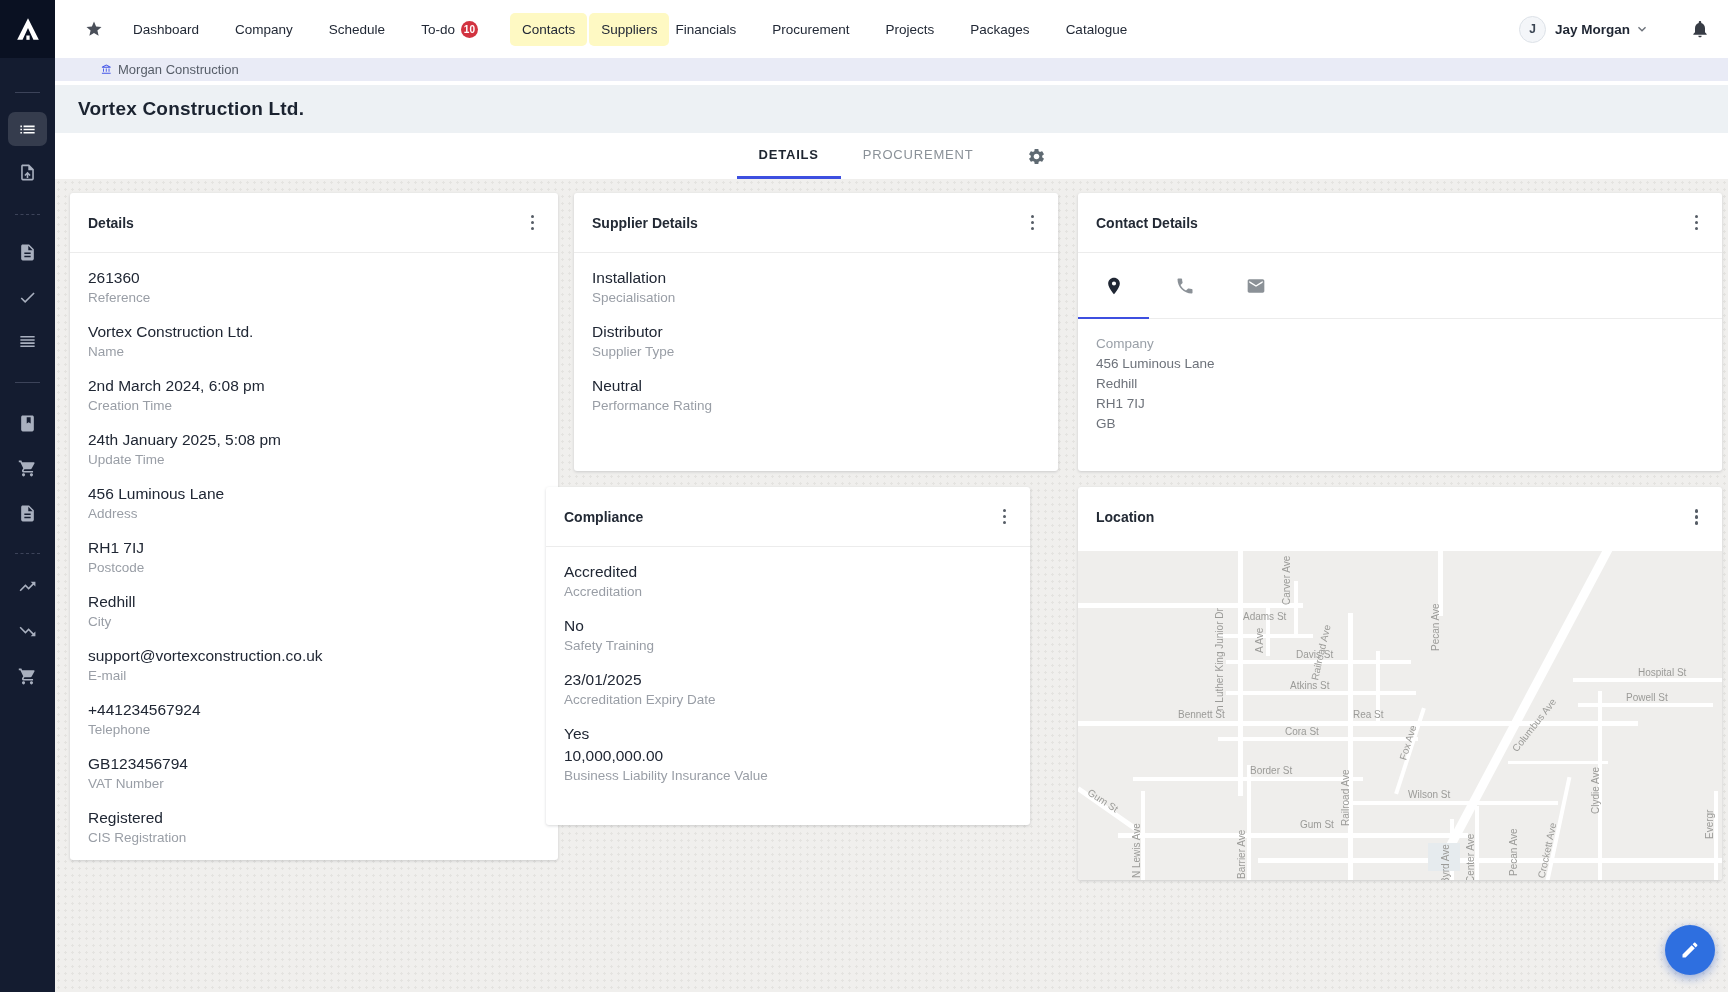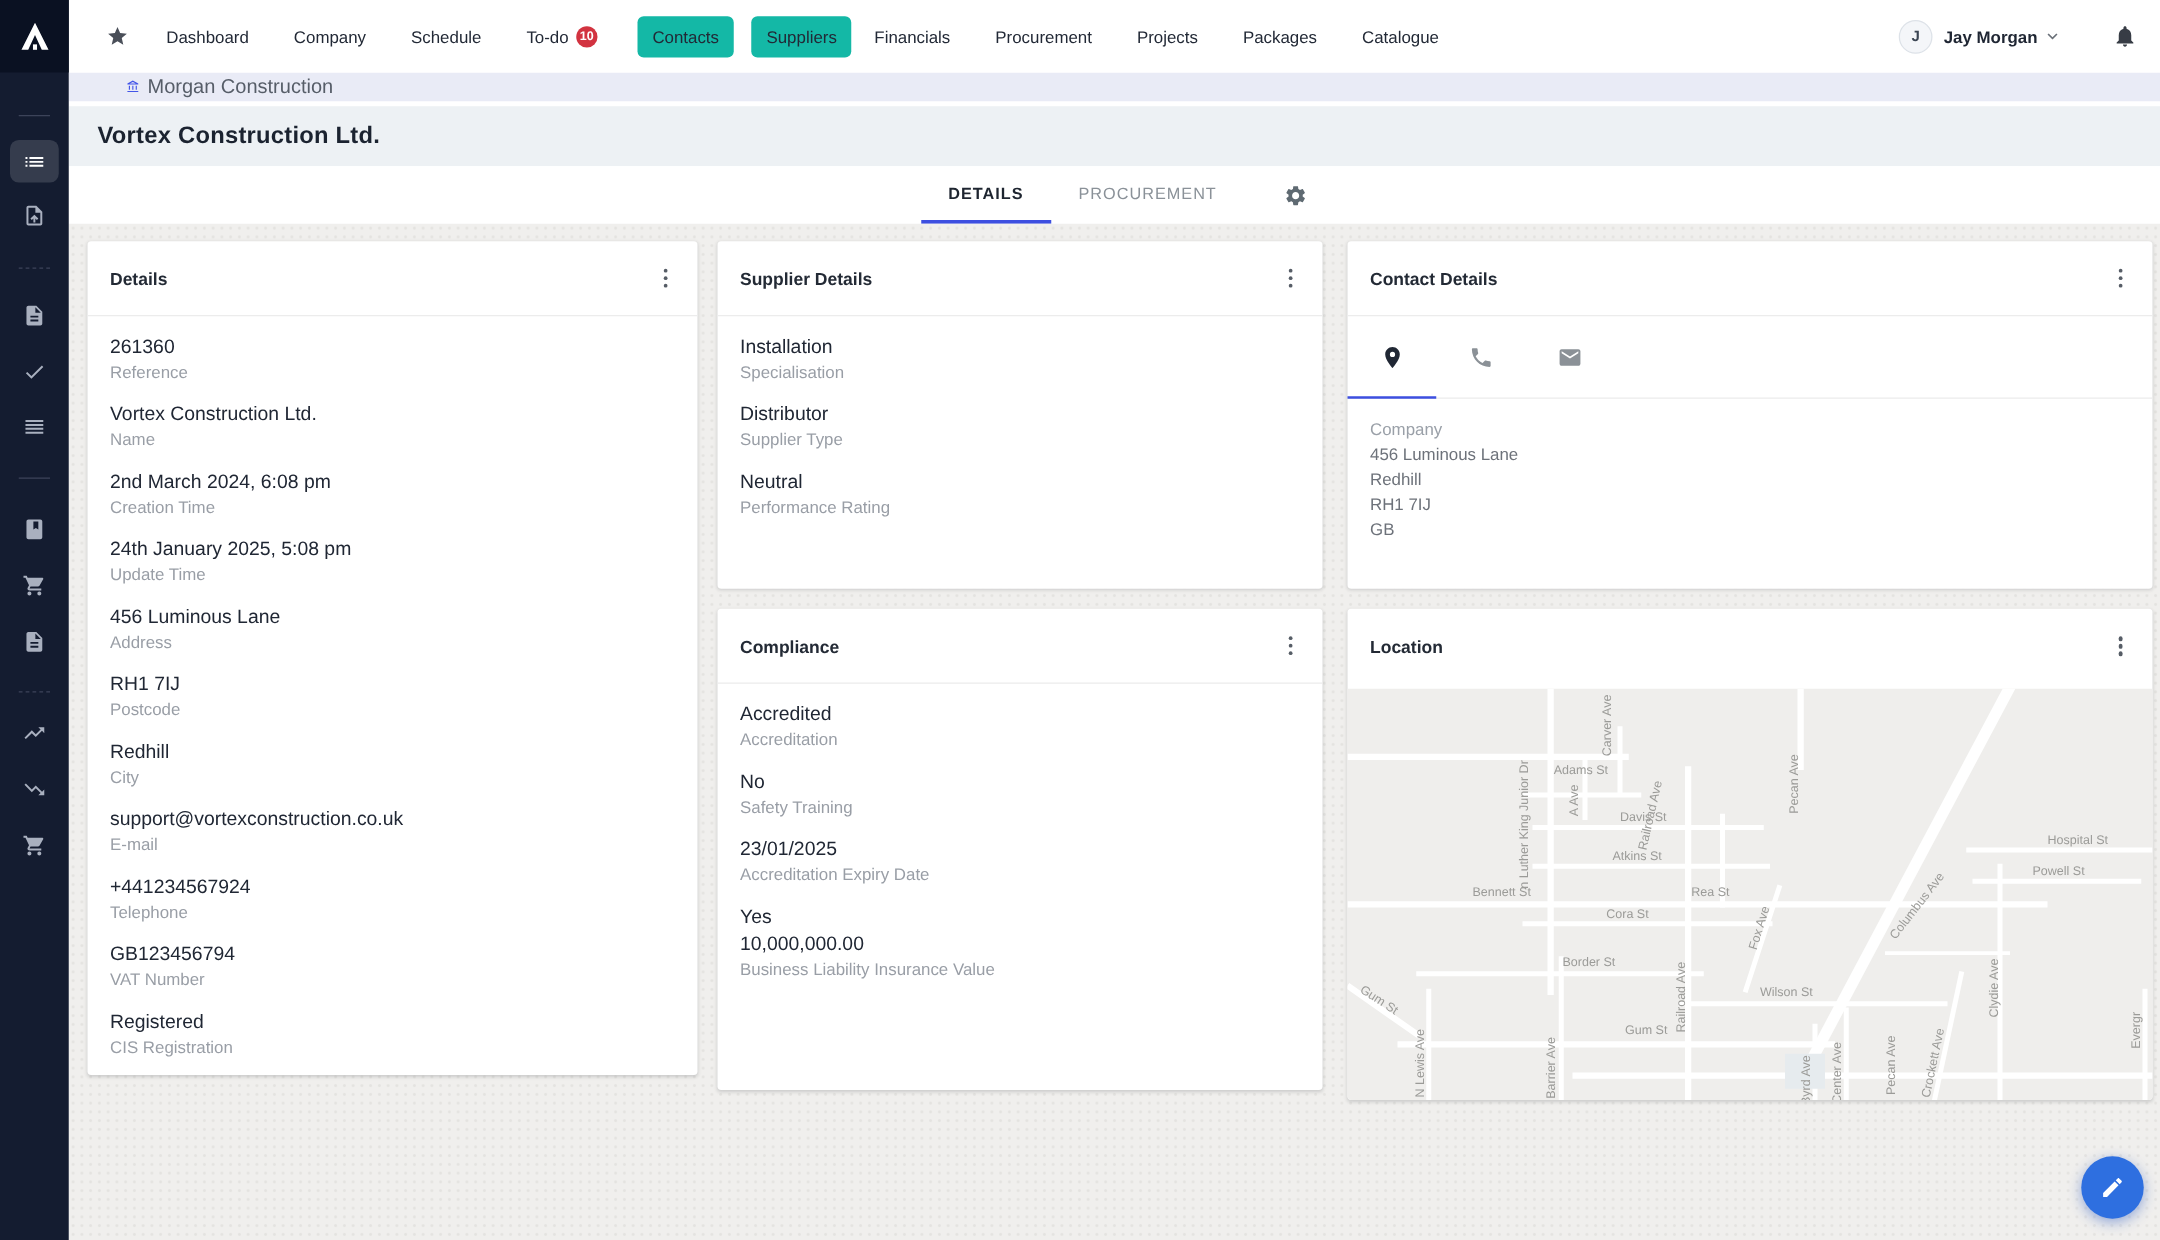--- a/index.html
+++ b/index.html
@@ -14,32 +14,32 @@
   .sb-item.active { color:#fff; }
   .sb-item.active::before { content:""; position:absolute; left:8px; right:8px; top:5px; bottom:5px; background:rgba(255,255,255,.14); border-radius:7px; }
   .sb-item.active svg { position:relative; }
   .sb-div { position:absolute; left:15px; width:25px; border-top:1px solid #3c4359; }
   .sb-div.dashed { border-top:1px dashed #3c4359; }
 
   
   #topbar { position:absolute; left:55px; top:0; right:0; height:58px; background:#fff; display:flex; align-items:center; padding:0 18px 0 30px; z-index:20; }
   #star { margin-right:26px; color:#4a4f59; display:flex; cursor:pointer; }
   .nav-item { font-size:13.5px; font-weight:500; color:#222936; margin-right:28px; cursor:pointer; white-space:nowrap; display:flex; align-items:center; padding:8px 4px; border-radius:5px; }
-  .nav-item.chip { background:#14b8a6; padding:9px 12px; margin-right:14px; }
+  .nav-item.chip { background:#fef9c3; padding:9px 12px; margin-right:2px; }
   .badge { background:#d23340; color:#fff; font-size:10px; font-weight:700; min-width:17px; height:17px; border-radius:9px; display:inline-flex; align-items:center; justify-content:center; margin-left:6px; padding:0 2px; }
   #topbar-right { margin-left:auto; display:flex; align-items:center; }
   #avatar { width:27px; height:27px; border-radius:50%; background:#f4f6f9; border:1px solid #dde2e8; color:#3c4654; font-size:12px; font-weight:600; display:flex; align-items:center; justify-content:center; cursor:pointer; }
   #user-name { font-size:13.5px; font-weight:600; color:#1f2633; margin:0 4px 0 9px; cursor:pointer; }
   #chevron { color:#6a7078; display:flex; cursor:pointer; }
   #bell { margin-left:40px; color:#373c45; display:flex; cursor:pointer; }
 
   
   #breadcrumb { position:absolute; left:55px; top:58px; right:0; height:23px; background:#e9ebf6; display:flex; align-items:center; padding-left:46px; z-index:10; }
   #breadcrumb svg { width:11px; height:11px; color:#4355e8; margin-right:6px; }
-  #breadcrumb span { font-size:16px; color:#565d68; cursor:pointer; }
+  #breadcrumb span { font-size:13px; color:#565d68; cursor:pointer; }
 
   
   #titleband { position:absolute; left:55px; top:85px; right:0; height:48px; background:#edf1f4; display:flex; align-items:center; padding-left:23px; }
   #page-title { font-size:19px; font-weight:600; color:#1b2330; letter-spacing:.2px; }
 
   
   #tabbar { position:absolute; left:55px; top:133px; right:0; height:46px; background:#fff; display:flex; align-items:stretch; justify-content:center; }
   .tab { display:flex; align-items:center; justify-content:center; padding:0 22px; font-size:13px; letter-spacing:.8px; color:#8a9198; font-weight:500; cursor:pointer; border-bottom:3px solid transparent; }
   .tab.active { color:#1e2530; font-weight:700; border-bottom-color:#3d4fe0; }
   #tab-gear { display:flex; align-items:center; margin-left:32px; color:#5f6a72; cursor:pointer; }
@@ -290,21 +290,21 @@
           <div class="fv">Distributor</div>
           <div class="fl">Supplier Type</div>
         </div>
       <div>
           <div class="fv">Neutral</div>
           <div class="fl">Performance Rating</div>
         </div>
     </div>
   </section>
 
-  <section class="card" style="left:519px; top:308px; width:484px; height:385px;">
+  <section class="card" style="left:491px; top:308px; width:484px; height:338px;">
     <div class="card-head">
       <div class="card-title">Compliance</div>
       <div class="kebab">
           <i></i>
           <i></i>
           <i></i>
         </div>
     </div>
     <div class="card-body">
       <div>

